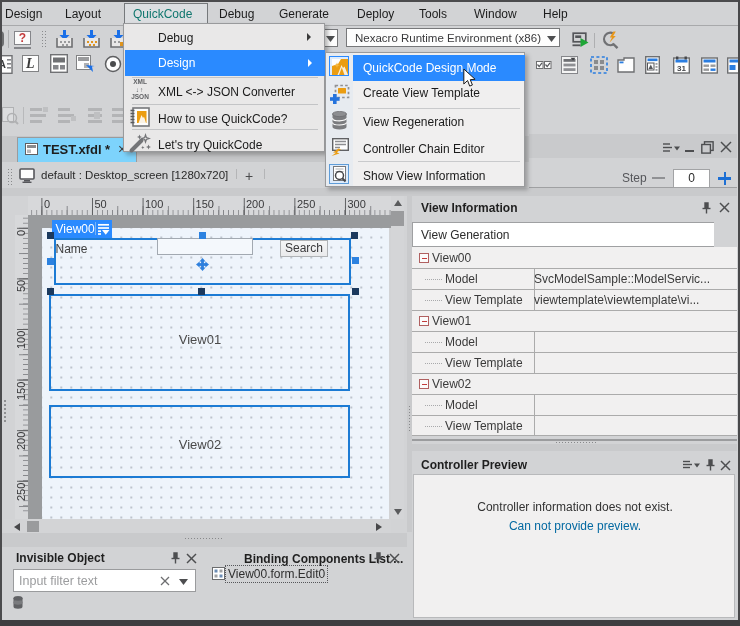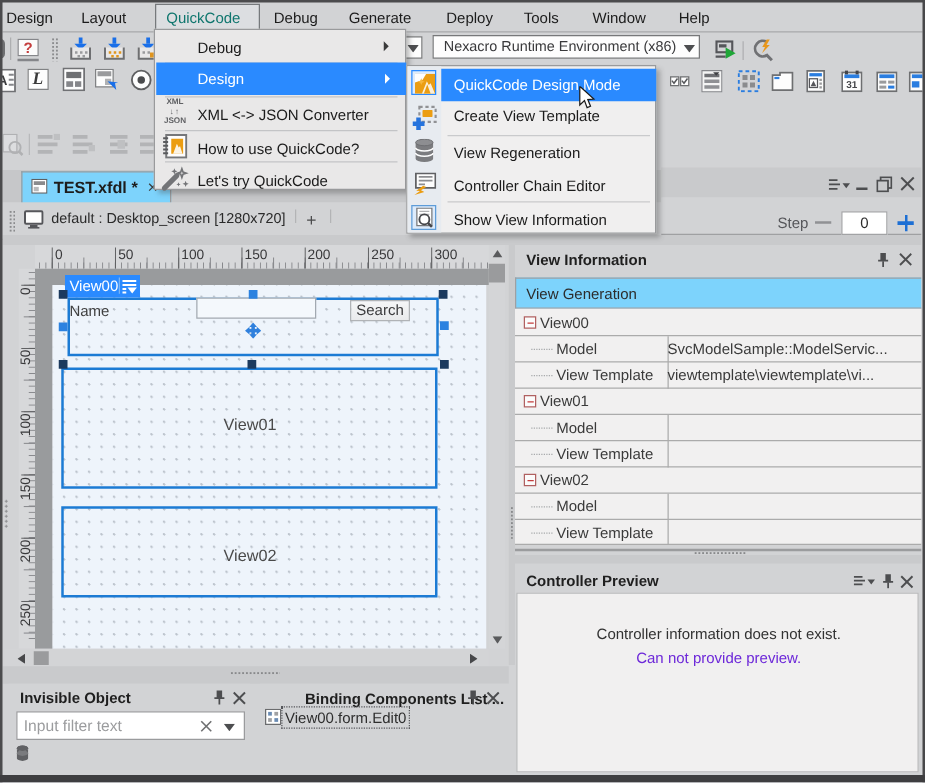--- a/index.html
+++ b/index.html
@@ -450,21 +450,21 @@
             <line x1="5.5" y1="7" x2="5.5" y2="11.5"></line>
           </g>
         </svg>
       <svg style="position:absolute;left:307px;top:6px;" width="11" height="11" viewBox="0 0 11 11">
           <g stroke="#4d4e50" stroke-width="1.5">
             <line x1="1" y1="1" x2="10" y2="10"></line>
             <line x1="10" y1="1" x2="1" y2="10"></line>
           </g>
         </svg>
 
-      <div style="position:absolute;left:0px;top:26px;width:325px;height:25px;background:#7dd3fc;border:1px solid #9fa0a2;border-right:none;font-size:12px;color:#2c2c2c;">
+      <div style="position:absolute;left:0px;top:26px;width:302px;height:25px;background:#ffffff;border:1px solid #9fa0a2;border-right:none;font-size:12px;color:#2c2c2c;">
           <span style="position:absolute;left:8px;top:5px;">View Generation</span>
         </div>
 
       <div class="grid" style="left:0px;top:51px;width:325px;height:189px;">
         <div style="position:absolute;left:122px;top:22px;width:1px;height:42px;background:#ababab;"></div>
         <div style="position:absolute;left:122px;top:85px;width:1px;height:42px;background:#ababab;"></div>
         <div style="position:absolute;left:122px;top:148px;width:1px;height:41px;background:#ababab;"></div>
         <div class="grow" style="top:0;height:22px;"></div>
         <div class="grow" style="top:22px;height:21px;"></div>
         <div class="grow" style="top:43px;height:21px;"></div>
@@ -521,21 +521,21 @@
           </g>
         </svg>
       <svg style="position:absolute;left:308px;top:9px;" width="11" height="11" viewBox="0 0 11 11">
           <g stroke="#4d4e50" stroke-width="1.5">
             <line x1="1" y1="1" x2="10" y2="10"></line>
             <line x1="10" y1="1" x2="1" y2="10"></line>
           </g>
         </svg>
       <div style="position:absolute;left:1px;top:23px;width:322px;height:144px;background:#f1f0f0;border:1px solid #b8b9bb;">
         <div style="position:absolute;left:0;top:25px;width:322px;text-align:center;font-size:12px;color:#323232;">Controller information does not exist.</div>
-        <div style="position:absolute;left:0;top:44px;width:322px;text-align:center;font-size:12px;color:#6d28d9;">Can not provide preview.</div>
+        <div style="position:absolute;left:0;top:44px;width:322px;text-align:center;font-size:12px;color:#0369a1;">Can not provide preview.</div>
       </div>
     </div>
   </div>
 
   <div id="bottompanels">
     <div class="abs" style="left:2px;top:533px;width:405px;height:14px;background:#c9cacc;"></div>
     <div class="abs" style="left:184px;top:537px;width:40px;height:3px;background-image:radial-gradient(circle,#88898b 0.8px,transparent 0.9px);background-size:3px 3px;"></div>
 
     <div class="abs rp" style="left:7px;top:547px;width:193px;height:73px;">
       <div class="ptitle" style="position:absolute;left:9px;top:4px;">Invisible Object</div>

